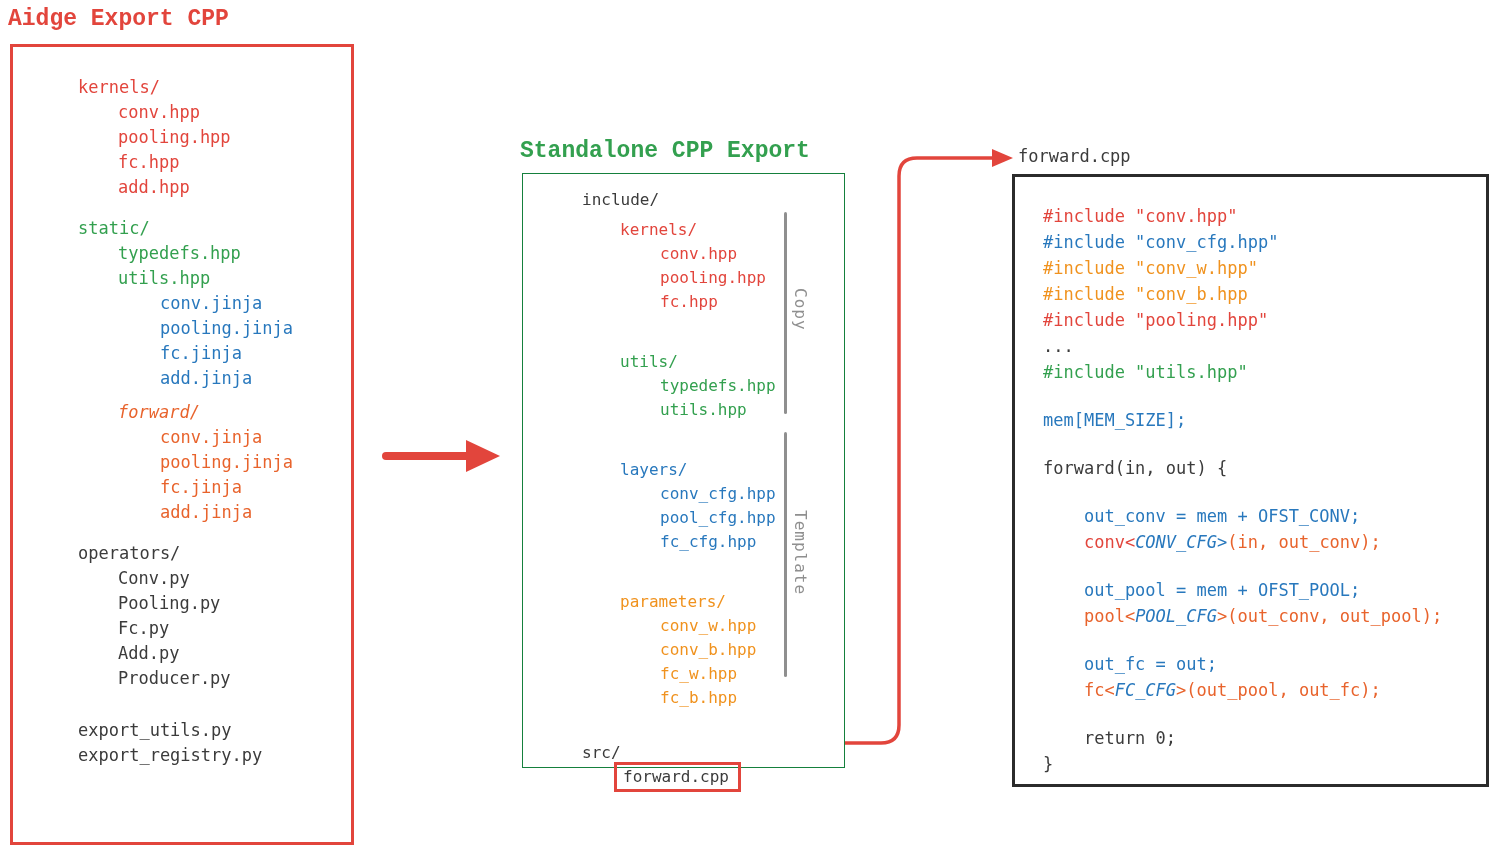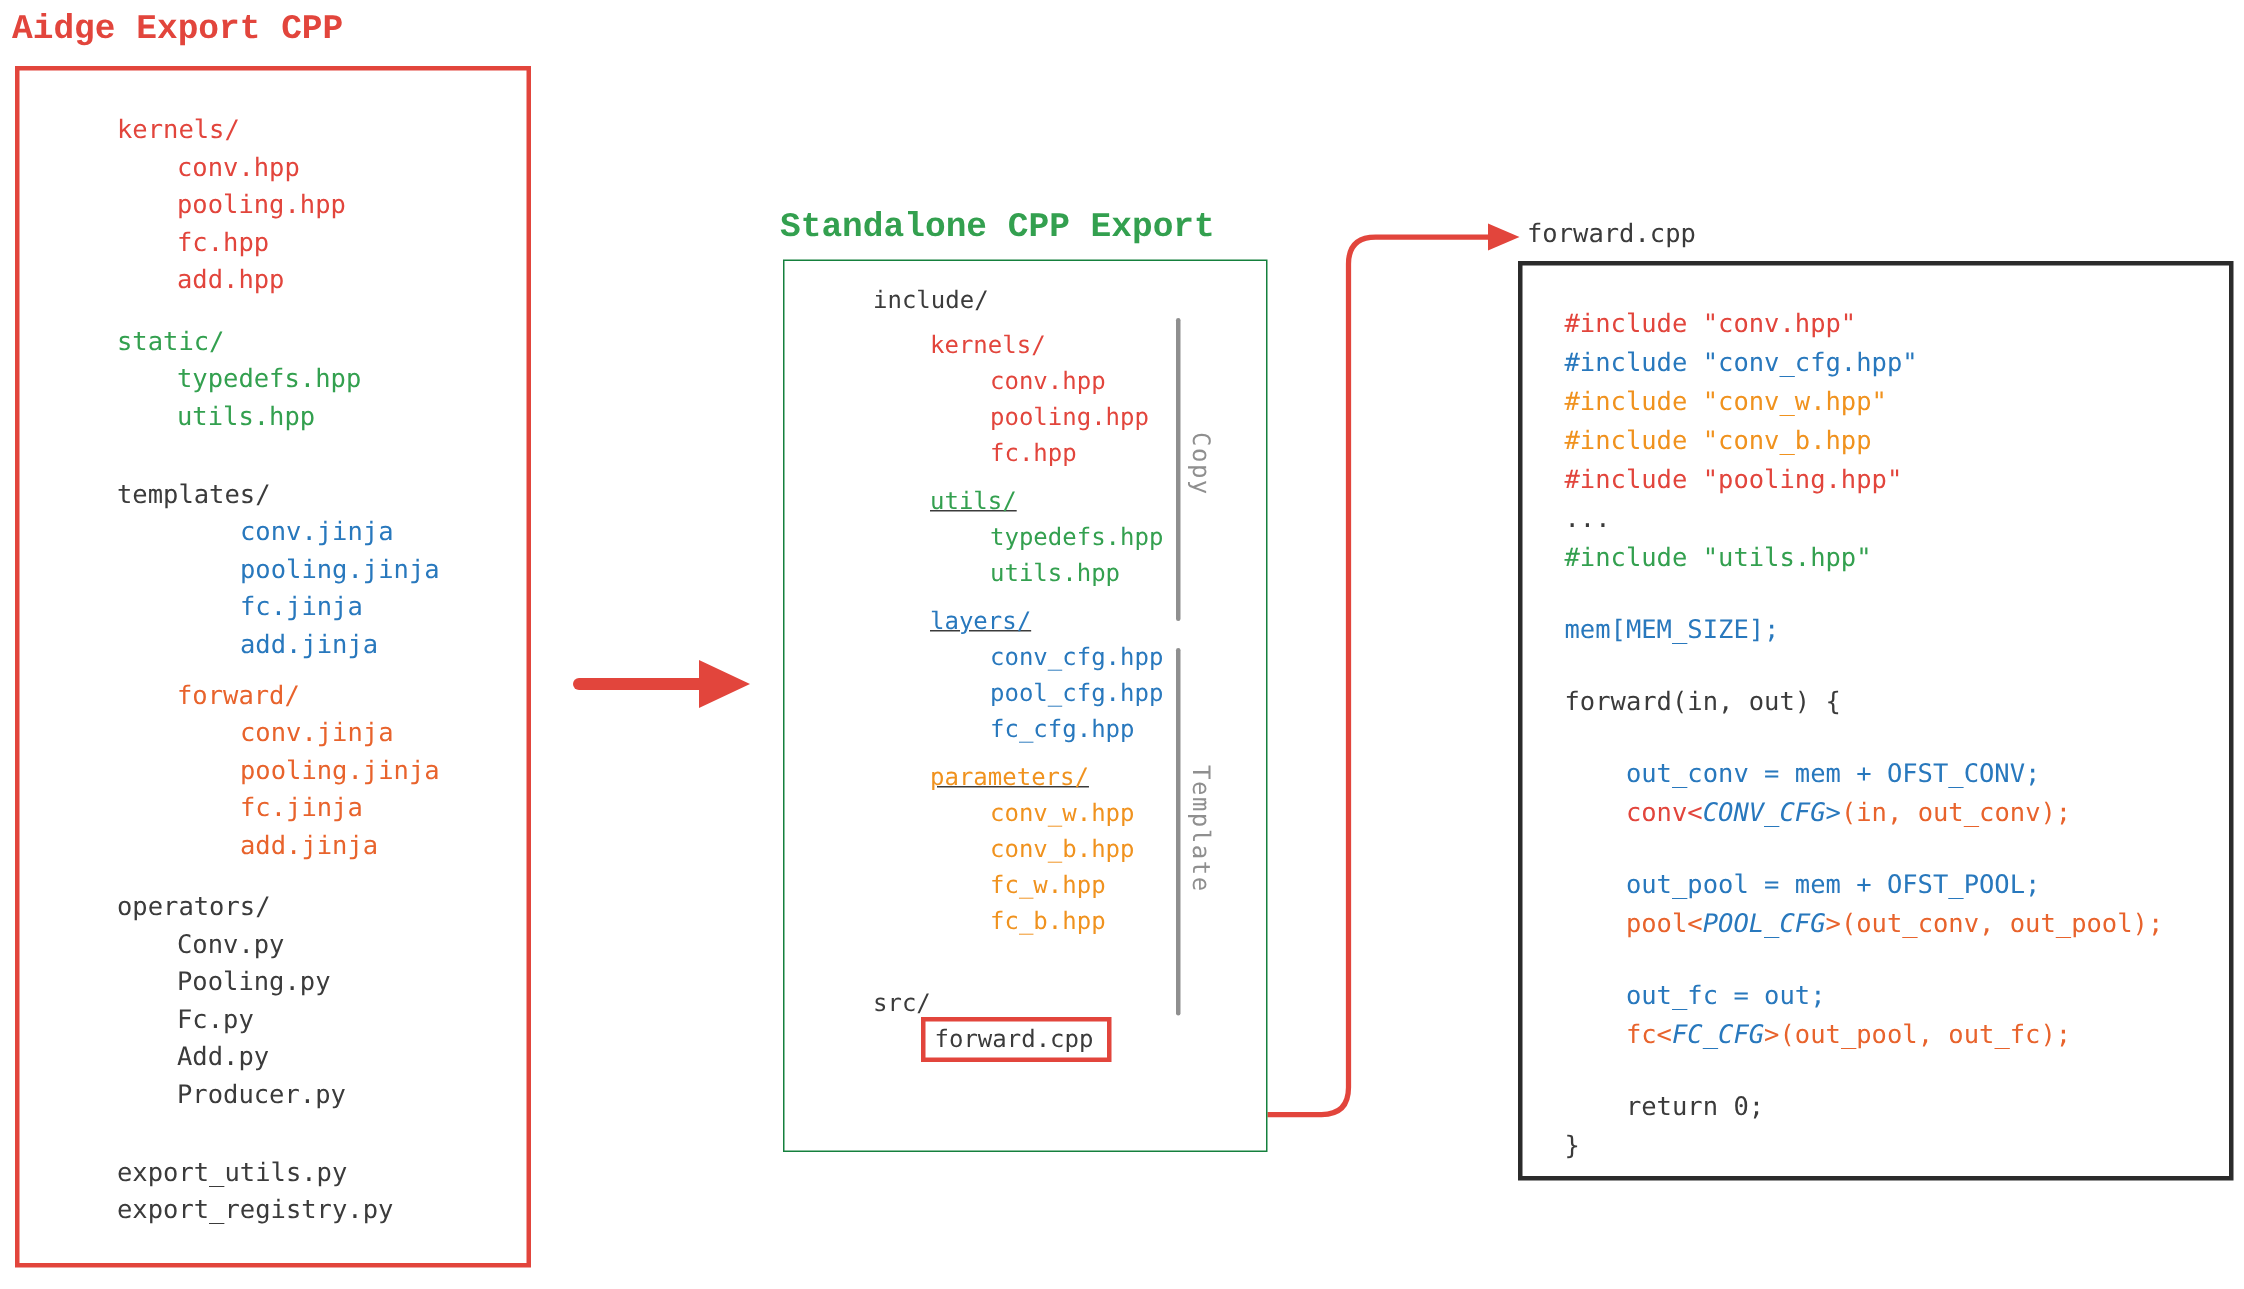--- a/index.html
+++ b/index.html
@@ -17,25 +17,25 @@
   .right-box{left:1012px;top:174px;width:477px;height:613px;border:3px solid #2b2b2b;padding:26px 0 0 28px;}
   .tree-row{white-space:pre;}
   .left-box .tree-row{line-height:25px;font-size:17px;}
   .mid-box .tree-row{line-height:24px;font-size:16px;}
   .left-box .ind-0{padding-left:28px;}
   .left-box .ind-1{padding-left:68px;}
   .left-box .ind-2{padding-left:110px;}
   .mid-box .ind-0{padding-left:22px;}
   .mid-box .ind-1{padding-left:60px;}
   .mid-box .ind-2{padding-left:100px;}
-  .left-box .gap-sm{margin-top:9px;}
+  .left-box .gap-sm{margin-top:9px;font-style:italic;}
   .left-box .gap-md{margin-top:16px;}
   .left-box .gap-lg{margin-top:27px;}
   .mid-box .gap-sm{margin-top:6px;}
-  .mid-box .gap-md{margin-top:8px;text-decoration:underline;}
+  .mid-box .gap-md{margin-top:36px;}
   .mid-box .gap-lg{margin-top:31px;}
   .c-red{color:#e2453c;}
   .c-green{color:#33a04f;}
   .c-blue{color:#2878bd;}
   .c-orange{color:#f0921e;}
   .c-vermilion{color:#e8632c;}
   .c-dark{color:#3b3b3b;}
   .ital{font-style:italic;}
   .boxed{border:3px solid #e2453c;padding:2px 9px 3px 6px;margin-left:-6px;}
   .vbar{position:absolute;width:3px;background:#8f8f8f;border-radius:2px;}
@@ -68,21 +68,20 @@
   <div class="box left-box">
     <div>
         <div class="tree-row ind-0"><span class="c-red">kernels/</span></div>
         <div class="tree-row ind-1"><span class="c-red">conv.hpp</span></div>
         <div class="tree-row ind-1"><span class="c-red">pooling.hpp</span></div>
         <div class="tree-row ind-1"><span class="c-red">fc.hpp</span></div>
         <div class="tree-row ind-1"><span class="c-red">add.hpp</span></div>
         <div class="tree-row ind-0 gap-md"><span class="c-green">static/</span></div>
         <div class="tree-row ind-1"><span class="c-green">typedefs.hpp</span></div>
         <div class="tree-row ind-1"><span class="c-green">utils.hpp</span></div>
-        <div class="tree-row ind-0 gap-lg"><span class="c-dark">templates/</span></div>
         <div class="tree-row ind-2"><span class="c-blue">conv.jinja</span></div>
         <div class="tree-row ind-2"><span class="c-blue">pooling.jinja</span></div>
         <div class="tree-row ind-2"><span class="c-blue">fc.jinja</span></div>
         <div class="tree-row ind-2"><span class="c-blue">add.jinja</span></div>
         <div class="tree-row ind-1 gap-sm"><span class="c-vermilion">forward/</span></div>
         <div class="tree-row ind-2"><span class="c-vermilion">conv.jinja</span></div>
         <div class="tree-row ind-2"><span class="c-vermilion">pooling.jinja</span></div>
         <div class="tree-row ind-2"><span class="c-vermilion">fc.jinja</span></div>
         <div class="tree-row ind-2"><span class="c-vermilion">add.jinja</span></div>
         <div class="tree-row ind-0 gap-md"><span class="c-dark">operators/</span></div>

